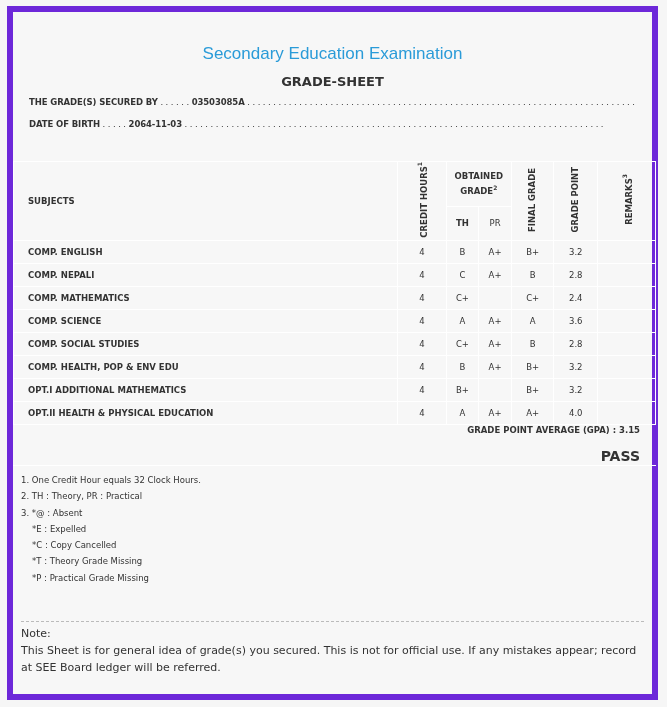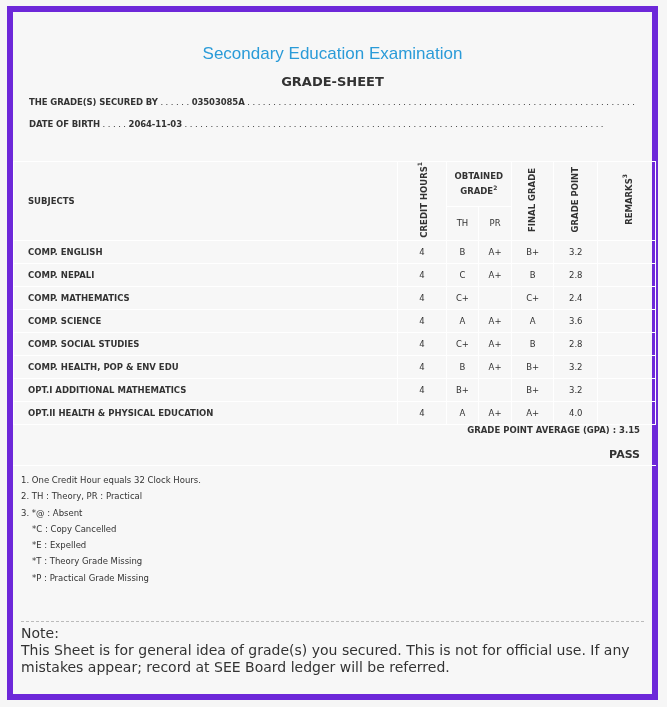--- a/index.html
+++ b/index.html
@@ -51,34 +51,34 @@
   .w-pr { width: 32px; }
   .w-fg { width: 43px; }
   .w-gp { width: 44px; }
   .w-rm { width: 59px; }
   sup { font-size: 6px; }
 
   .gpa {
     position: absolute; right: 12px; top: 413px; font-size: 8.5px; font-weight: bold;
   }
   .result {
-    position: absolute; right: 12px; top: 436px; font-size: 11px; font-weight: bold; margin-left: 45px;
+    position: absolute; right: 12px; top: 436px; font-size: 14px; font-weight: bold; margin-left: 45px;
   }
   .divider {
     position: absolute; left: 0; width: 643px; top: 453px; border-top: 1px solid #ffffff;
   }
   .foot {
     position: absolute; left: 8px; top: 460px; font-size: 8.5px; line-height: 16.3px;
   }
   .foot .ind { padding-left: 11px; }
   .dash {
     position: absolute; left: 8px; right: 8px; top: 609px; border-top: 1px dashed #bbb;
   }
   .note {
-    position: absolute; left: 8px; right: 10px; top: 613px; font-size: 14px; line-height: 17px;
+    position: absolute; left: 8px; right: 10px; top: 613px; font-size: 11px; line-height: 17px;
   }
 </style>
 </head>
 <body>
 
 <div class="sheet">
   <div class="title">Secondary Education Examination</div>
   <div class="subtitle">GRADE-SHEET</div>
 
   <div class="line l1">
@@ -92,21 +92,21 @@
     <thead>
       <tr>
         <th class="subj-h w-subj" rowspan="2"><span>SUBJECTS</span></th>
         <th class="w-ch" rowspan="2"><span class="vert"><span>CREDIT HOURS</span><sup>1</sup></span></th>
         <th class="obt" colspan="2"><span>OBTAINED GRADE</span><sup>2</sup></th>
         <th class="w-fg" rowspan="2"><span class="vert">FINAL GRADE</span></th>
         <th class="w-gp" rowspan="2"><span class="vert">GRADE POINT</span></th>
         <th class="w-rm" rowspan="2"><span class="vert"><span>REMARKS</span><sup>3</sup></span></th>
       </tr>
       <tr>
-        <th class="thpr w-th" style="font-weight:normal">TH</th>
+        <th class="thpr w-th" style="font-weight:bold">TH</th>
         <th class="thpr w-pr" style="font-weight:normal">PR</th>
       </tr>
     </thead>
     <tbody id="grade-rows">
         <tr>
           <td class="subj">COMP. ENGLISH</td>
           <td>4</td>
           <td>B</td>
           <td>A+</td>
           <td>B+</td>
@@ -180,22 +180,22 @@
   </table>
 
   <div class="gpa">GRADE POINT AVERAGE (GPA) : 3.15</div>
   <div class="result">PASS</div>
   <div class="divider"></div>
 
   <div class="foot">
     <div>1. One Credit Hour equals 32 Clock Hours.</div>
     <div>2. TH : Theory, PR : Practical</div>
     <div>3. *@ : Absent</div>
+    <div class="ind">*E : Expelled</div>
     <div class="ind">*C : Copy Cancelled</div>
-    <div class="ind">*E : Expelled</div>
     <div class="ind">*T : Theory Grade Missing</div>
     <div class="ind">*P : Practical Grade Missing</div>
   </div>
 
   <div class="dash"></div>
   <div class="note">
     <div>Note:</div>
     <div>This Sheet is for general idea of grade(s) you secured. This is not for official use. If any mistakes appear; record at SEE Board ledger will be referred.</div>
   </div>
 </div>

